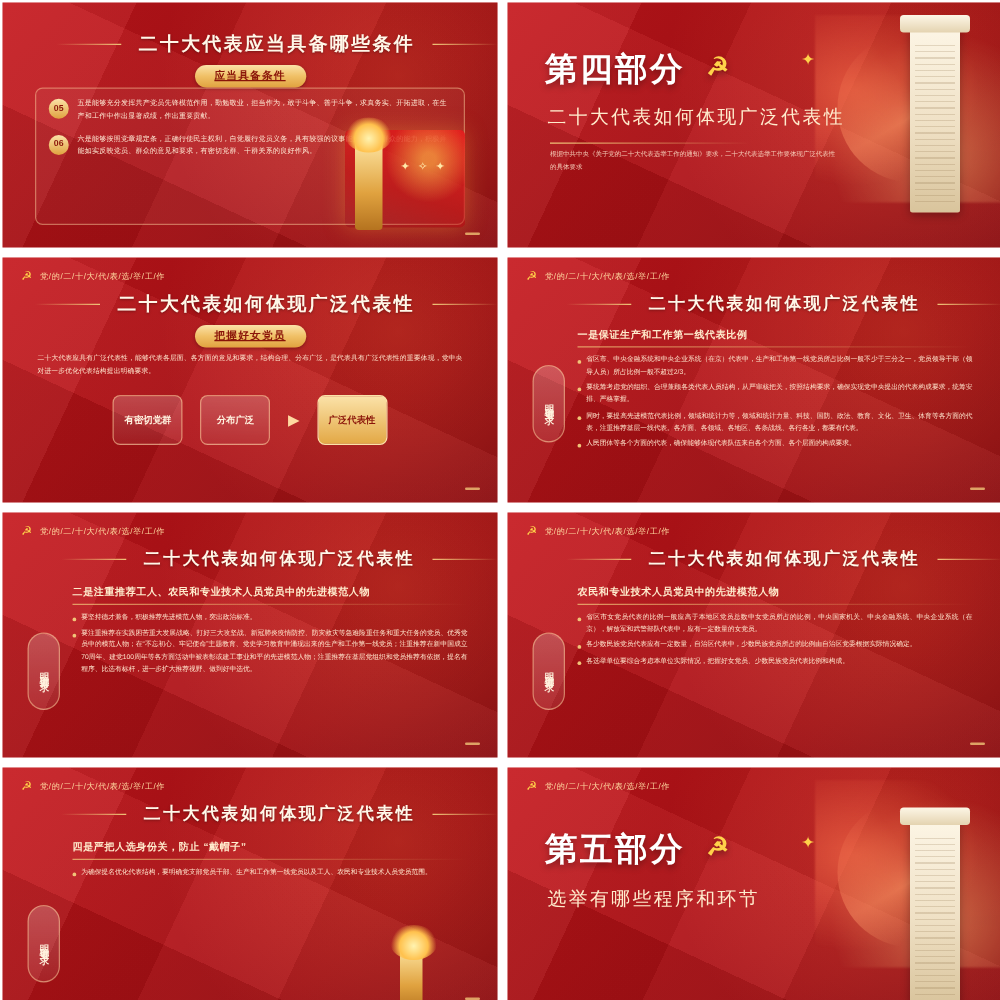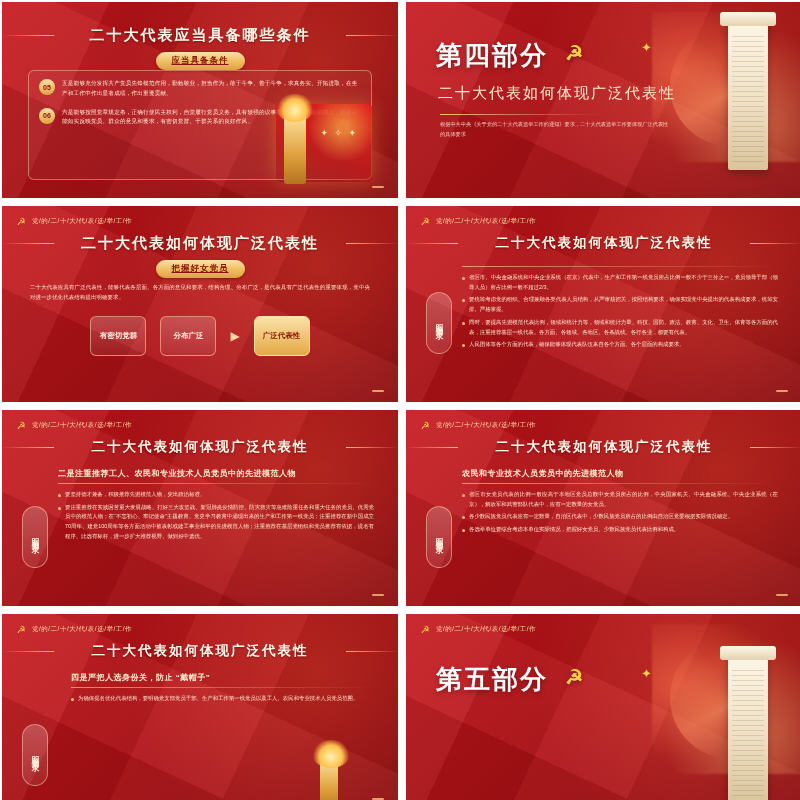--- a/index.html
+++ b/index.html
@@ -46,21 +46,21 @@
   }
   .crumb .star {
     width: 11px; height: 11px; margin-right: 3px;
     display: inline-flex; align-items: center; justify-content: center;
     color: #ffd24a; font-size: 10px; line-height: 1;
   }
 
   
   .title-wrap {
     position: absolute; top: 24px; left: 0; right: 0;
-    display: flex; align-items: center; justify-content: space-between; gap: 14px;
+    display: flex; align-items: center; justify-content: flex-end; gap: 14px;
   }
   .title-wrap .rule {
     height: 1px; width: 52px;
     background: linear-gradient(90deg, rgba(255,214,160,0) 0%, #f0c478 100%);
   }
   .title-wrap .rule.r { background: linear-gradient(90deg, #f0c478 0%, rgba(255,214,160,0) 100%); }
   .title {
     font-size: 15px; font-weight: bold; letter-spacing: 2px;
     color: #fff7e8;
     text-shadow: 0 1px 2px rgba(0,0,0,.35);
@@ -278,20 +278,21 @@
     </div>
     <div class="title-wrap" style="top:28px;">
       <div class="rule"></div>
       <div class="title sm">二十大代表如何体现广泛代表性</div>
       <div class="rule r"></div>
     </div>
     <div class="vtab" style="top:86px;">
       <span>明确要求</span>
     </div>
     <div style="position:absolute; top:56px; left:56px; right:24px;">
+      <div class="sub-head">一是保证生产和工作第一线代表比例</div>
       <div class="hr-gold"></div>
       <ul class="bullets">
         <li>省区市、中央金融系统和中央企业系统（在京）代表中，生产和工作第一线党员所占比例一般不少于三分之一，党员领导干部（领导人员）所占比例一般不超过2/3。</li>
         <li>要统筹考虑党的组织、合理兼顾各类代表人员结构，从严审核把关，按照结构要求，确保实现党中央提出的代表构成要求，统筹安排、严格掌握。</li>
         <li>同时，要提高先进模范代表比例，领域和统计力等，领域和统计力量、科技、国防、政法、教育、文化、卫生、体育等各方面的代表，注重推荐基层一线代表。各方面、各领域、各地区、各条战线、各行各业，都要有代表。</li>
         <li>人民团体等各个方面的代表，确保能够体现代表队伍来自各个方面、各个层面的构成要求。</li>
       </ul>
     </div>
     <div class="page-dot"></div>
   </div>
@@ -351,21 +352,21 @@
       <span>党/的/二/十/大/代/表/选/举/工/作</span>
     </div>
     <div class="title-wrap" style="top:28px;">
       <div class="rule"></div>
       <div class="title sm">二十大代表如何体现广泛代表性</div>
       <div class="rule r"></div>
     </div>
     <div class="vtab" style="top:110px;">
       <span>明确要求</span>
     </div>
-    <div style="position:absolute; top:58px; left:56px; right:24px;margin-left:13px;">
+    <div style="position:absolute; top:58px; left:56px; right:24px;">
       <div class="sub-head">四是严把人选身份关，防止 “戴帽子”</div>
       <div class="hr-gold"></div>
       <ul class="bullets">
         <li>为确保提名优化代表结构，要明确党支部党员干部、生产和工作第一线党员以及工人、农民和专业技术人员党员范围。</li>
       </ul>
     </div>
     <div class="deco-torch" style="right:60px; bottom:0; height:54px; width:18px;"></div>
     <div class="page-dot"></div>
   </div>
 
@@ -375,15 +376,16 @@
       <span>党/的/二/十/大/代/表/选/举/工/作</span>
     </div>
     <div class="ribbon"></div>
     <div class="silk"></div>
     <div class="column" style="top:40px; height:150px;"></div>
     <div class="bird" style="right:150px; top:52px;">✦</div>
     <div class="sec-title" style="top:48px;">
       <span>第五部分</span>
       <span class="sec-emblem">☭</span>
     </div>
+    <div class="sec-sub" style="top:96px;">选举有哪些程序和环节</div>
   </div>
 
 </div>
 
 </body></html>

